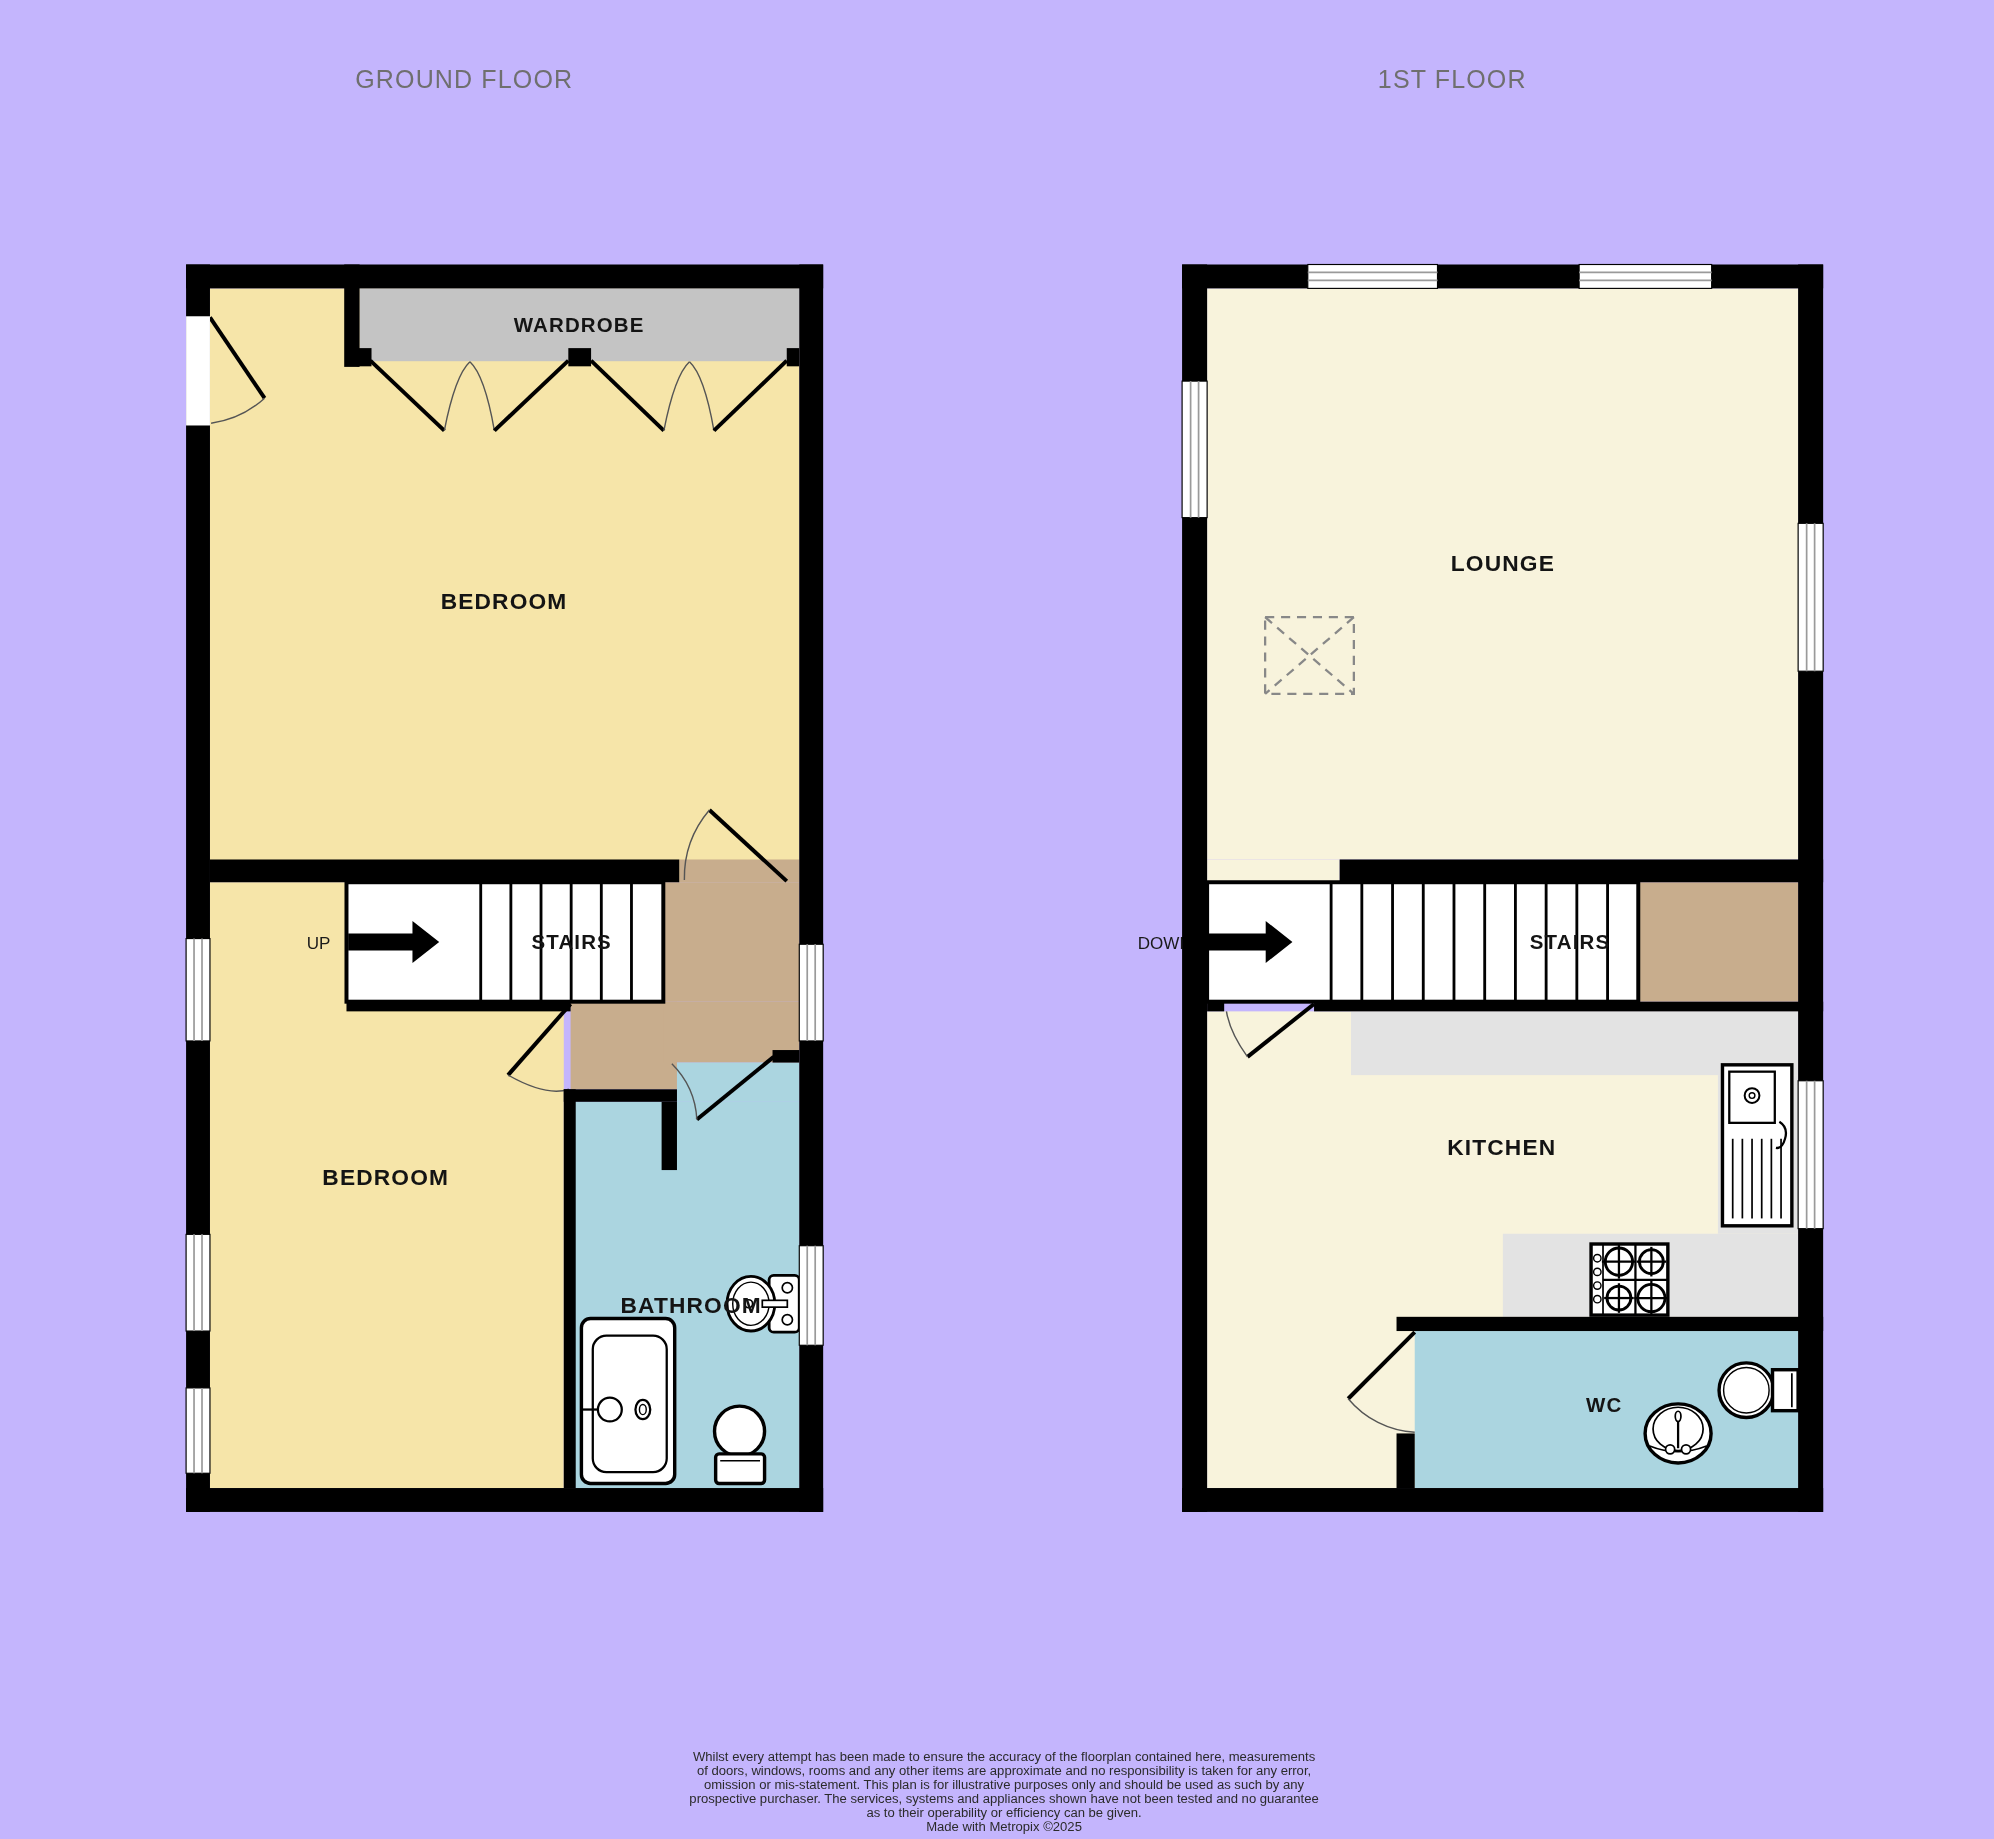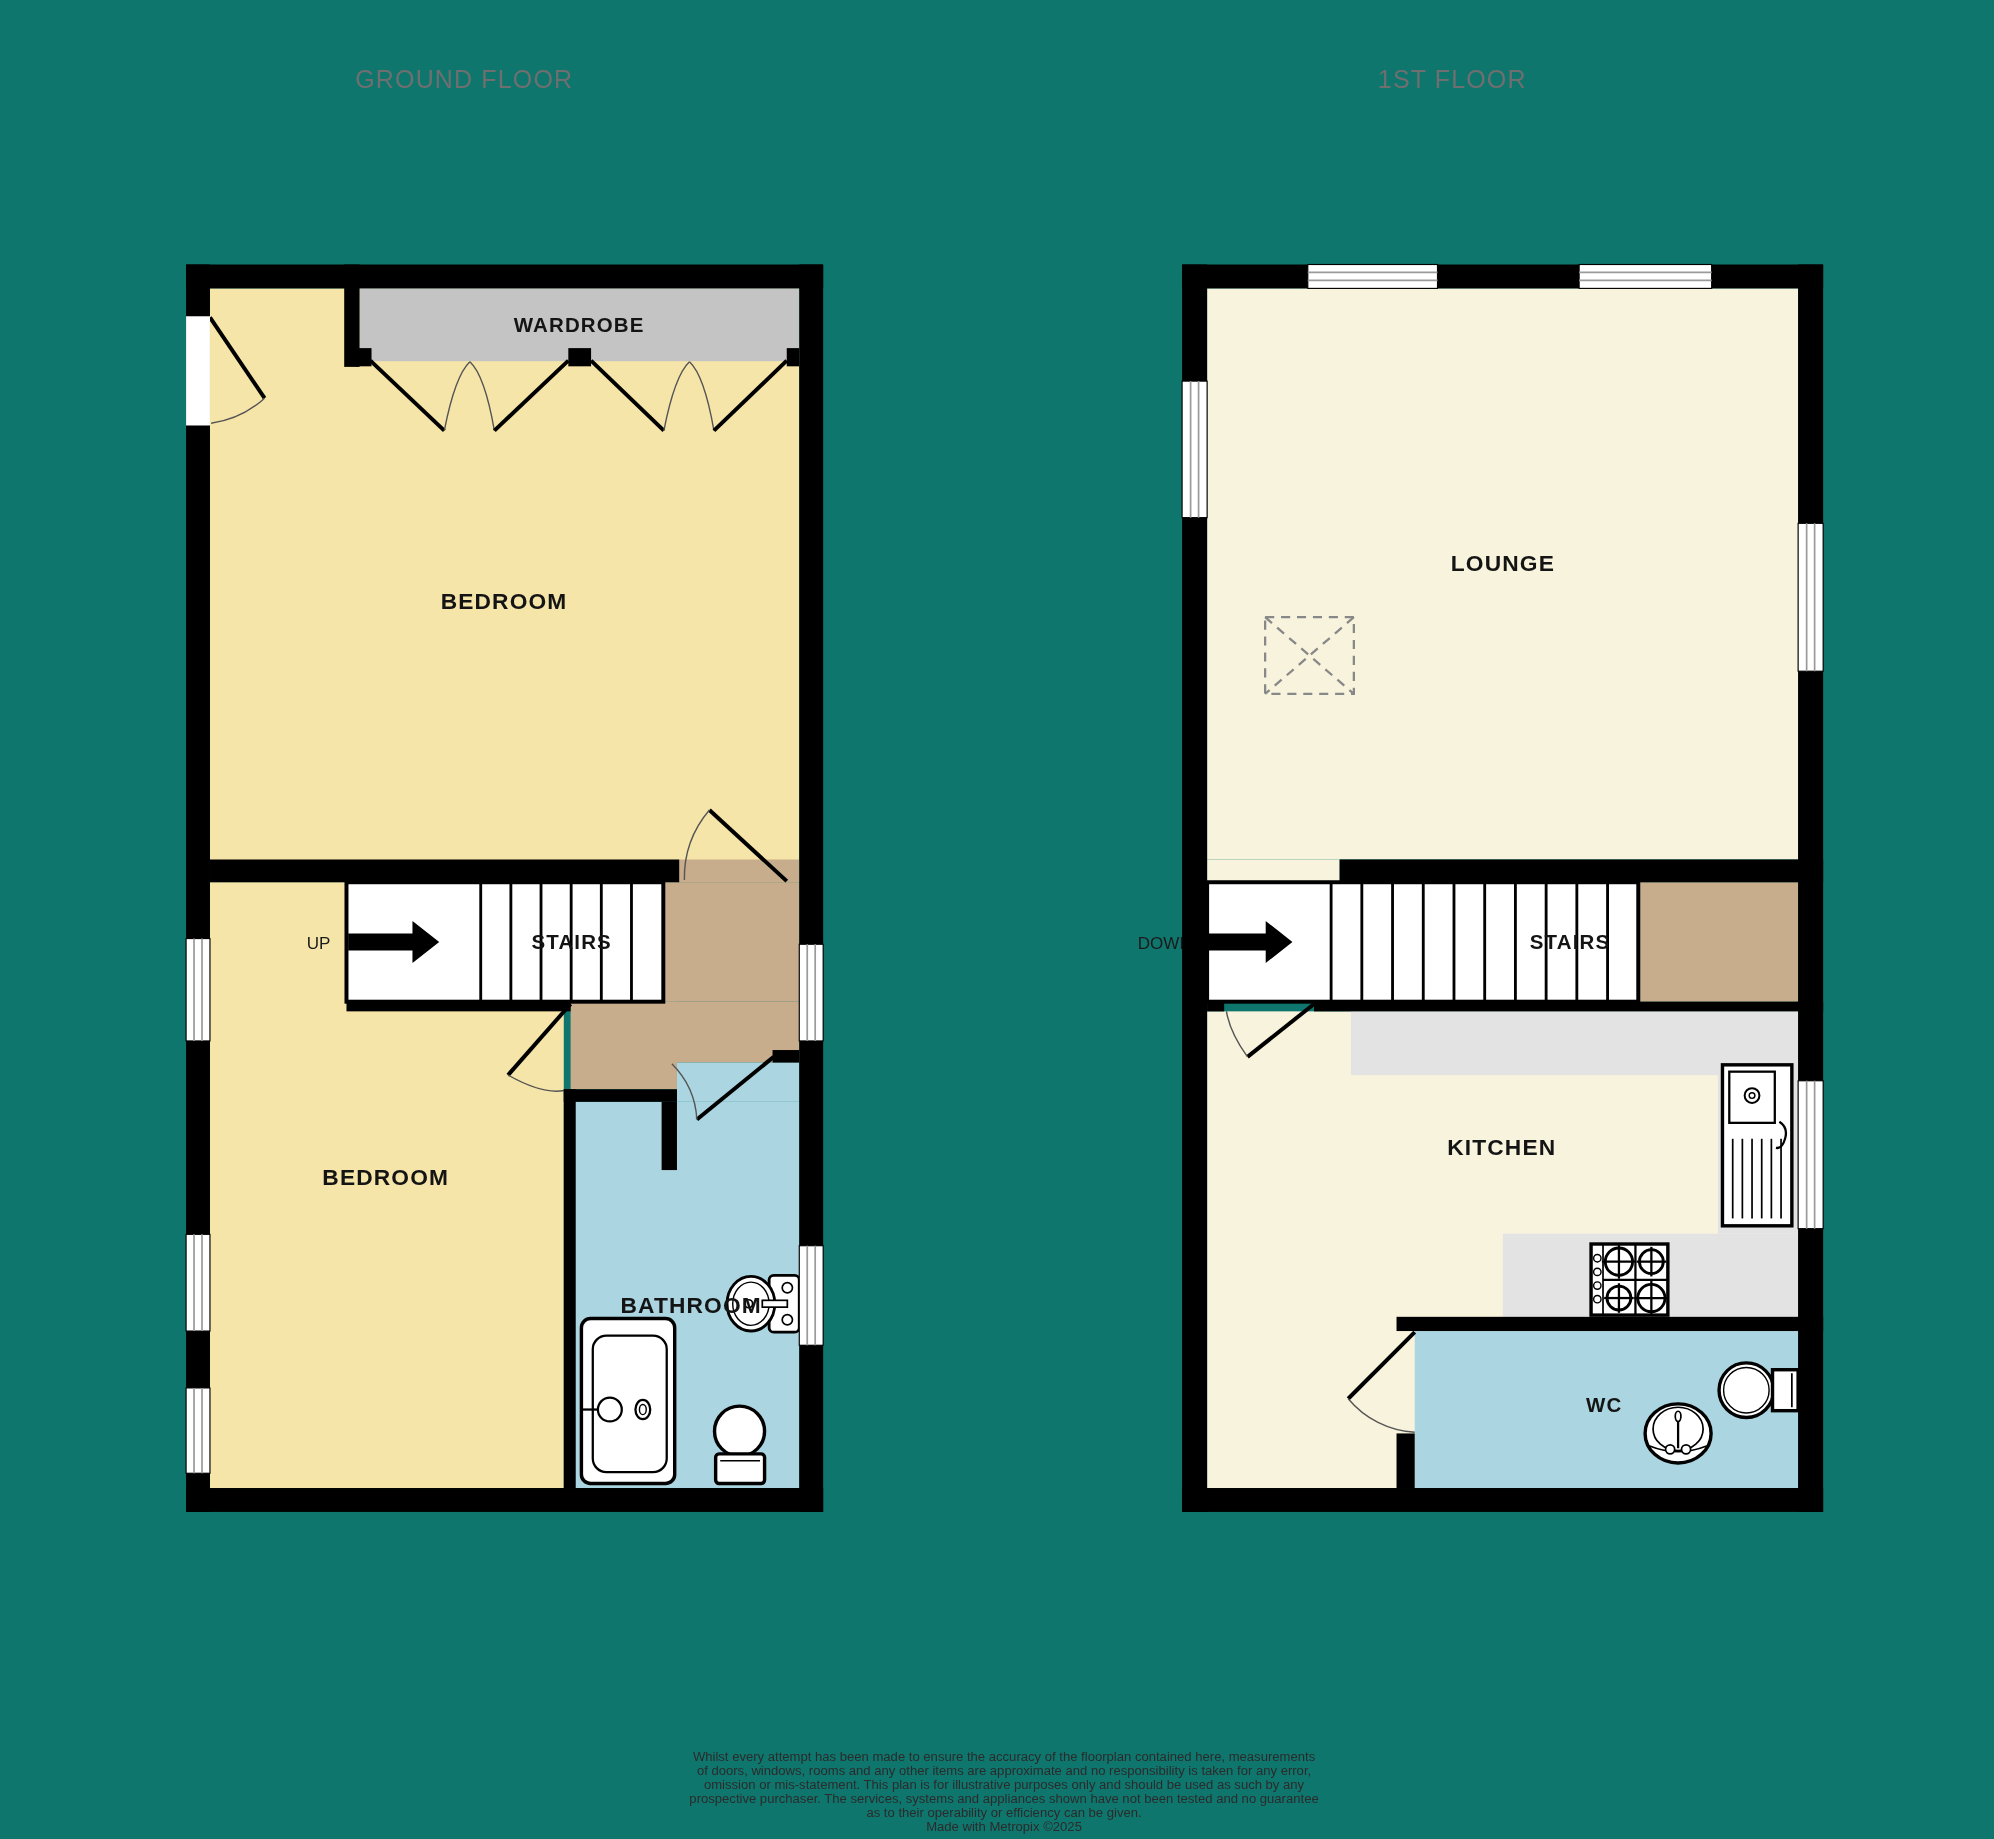--- a/index.html
+++ b/index.html
@@ -1,16 +1,16 @@
 <!DOCTYPE html>
 <html style="font-size:9px"><head>
 <meta charset="utf-8">
 <style>
   html,body{margin:0;padding:0;background:#ffffff;}
-  #stage{position:relative;width:1995px;height:1839px;background:#0f766e;overflow:hidden;}
+  #stage{position:relative;width:1995px;height:1839px;background:#c4b5fd;overflow:hidden;}
   svg text{font-family:"Liberation Sans","DejaVu Sans",sans-serif;}
   .floor-title{font-size:44px;fill:#6F6F6F;letter-spacing:2px;text-anchor:middle;}
   .room-label{font-size:40px;font-weight:bold;fill:#141414;letter-spacing:2px;text-anchor:middle;}
   .room-label-sm{font-size:36px;font-weight:bold;fill:#141414;letter-spacing:2px;text-anchor:middle;}
   .dir-label{font-size:30px;fill:#1a1a1a;text-anchor:middle;}
   .dir-label-end{font-size:30px;fill:#1a1a1a;text-anchor:end;}
   .disclaimer-line{font-size:23px;fill:#2B2B2B;text-anchor:middle;}
   .wall{fill:#000000;}
   .leaf{stroke:#000000;stroke-width:7;fill:none;}
   .arc{stroke:#555555;stroke-width:2.5;fill:none;}

